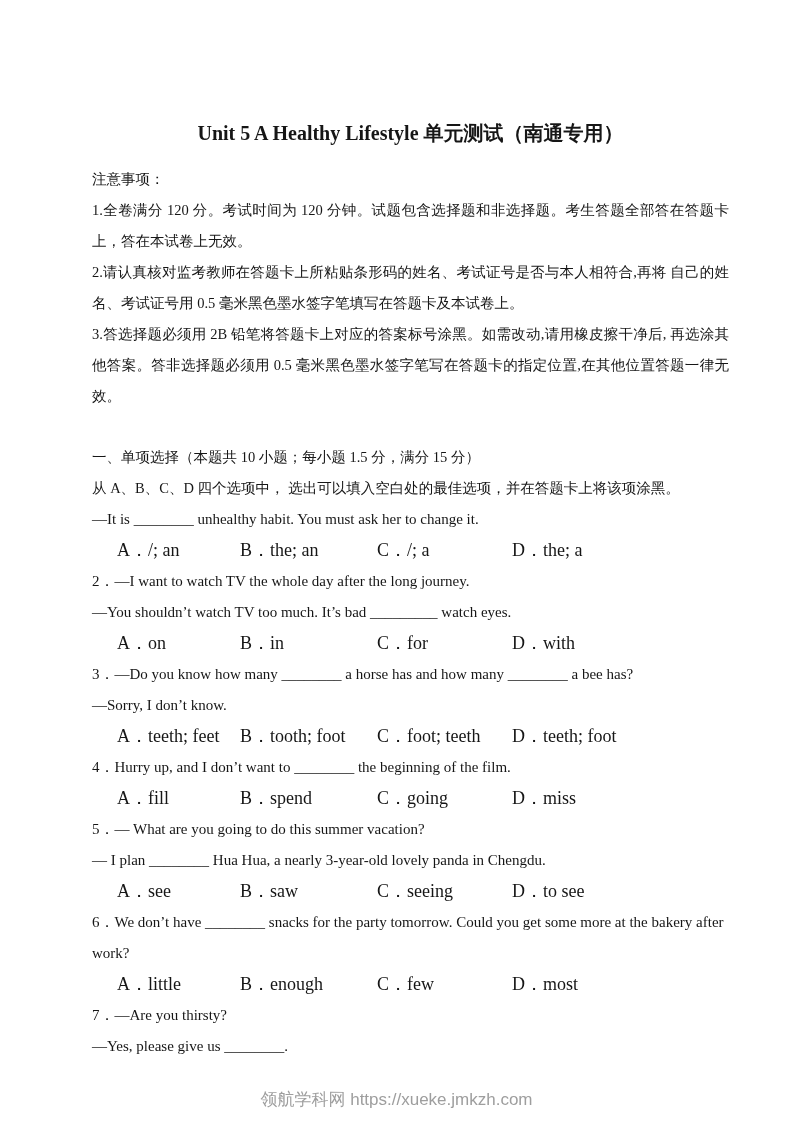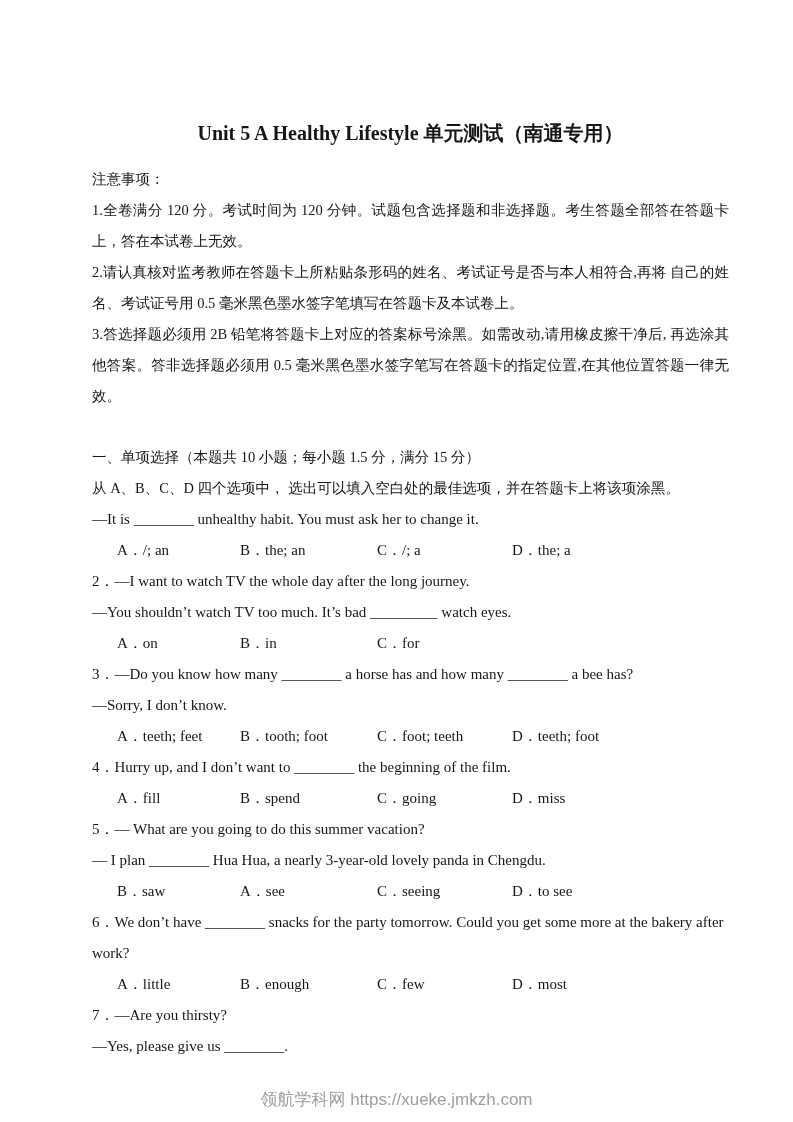--- a/index.html
+++ b/index.html
@@ -35,21 +35,21 @@
   .en {
     font-size: 15px;
     line-height: 31px;
     font-weight: normal;
     font-family: "Liberation Serif", "DejaVu Serif", serif;
   }
   .options {
     display: grid;
     grid-template-columns: 123px 137px 135px 1fr;
     padding-left: 25px;
-    font-size: 15px;
+    font-size: 18px;
     line-height: 31px;
     font-family: "Liberation Serif", "DejaVu Serif", serif;
   }
   .footer {
     position: absolute;
     left: 0;
     right: 0;
     bottom: 27px;
     text-align: center;
     color: #9e9e9e;
@@ -84,20 +84,21 @@
     </div>
   </div>
 
   <div>
     <p class="en">2．—I want to watch TV the whole day after the long journey.</p>
     <p class="en">—You shouldn’t watch TV too much. It’s bad _________ watch eyes.</p>
     <div class="options">
       <span>A．on</span>
       <span>B．in</span>
       <span>C．for</span>
+      <span>D．with</span>
     </div>
   </div>
 
   <div>
     <p class="en">3．—Do you know how many ________ a horse has and how many ________ a bee has?</p>
     <p class="en">—Sorry, I don’t know.</p>
     <div class="options">
       <span>A．teeth; feet</span>
       <span>B．tooth; foot</span>
       <span>C．foot; teeth</span>
@@ -112,22 +113,22 @@
       <span>B．spend</span>
       <span>C．going</span>
       <span>D．miss</span>
     </div>
   </div>
 
   <div>
     <p class="en">5．— What are you going to do this summer vacation?</p>
     <p class="en">— I plan ________ Hua Hua, a nearly 3-year-old lovely panda in Chengdu.</p>
     <div class="options">
+      <span>A．see</span>
       <span>B．saw</span>
-      <span>A．see</span>
       <span>C．seeing</span>
       <span>D．to see</span>
     </div>
   </div>
 
   <div>
     <p class="en">6．We don’t have ________ snacks for the party tomorrow. Could you get some more at the bakery after work?</p>
     <div class="options">
       <span>A．little</span>
       <span>B．enough</span>

